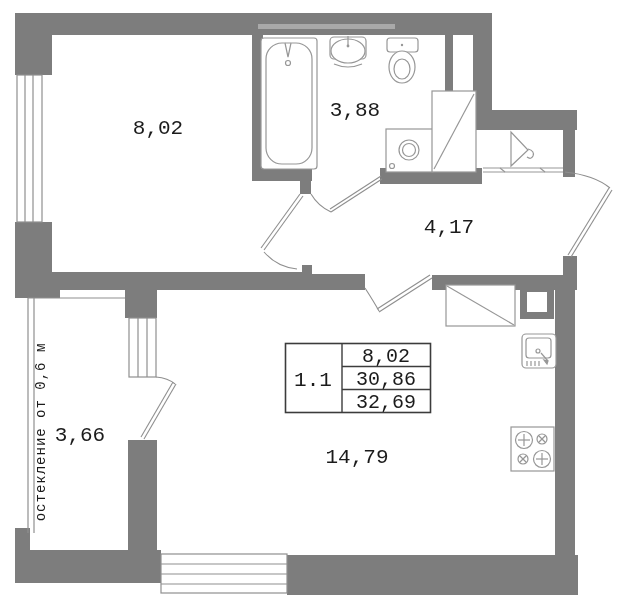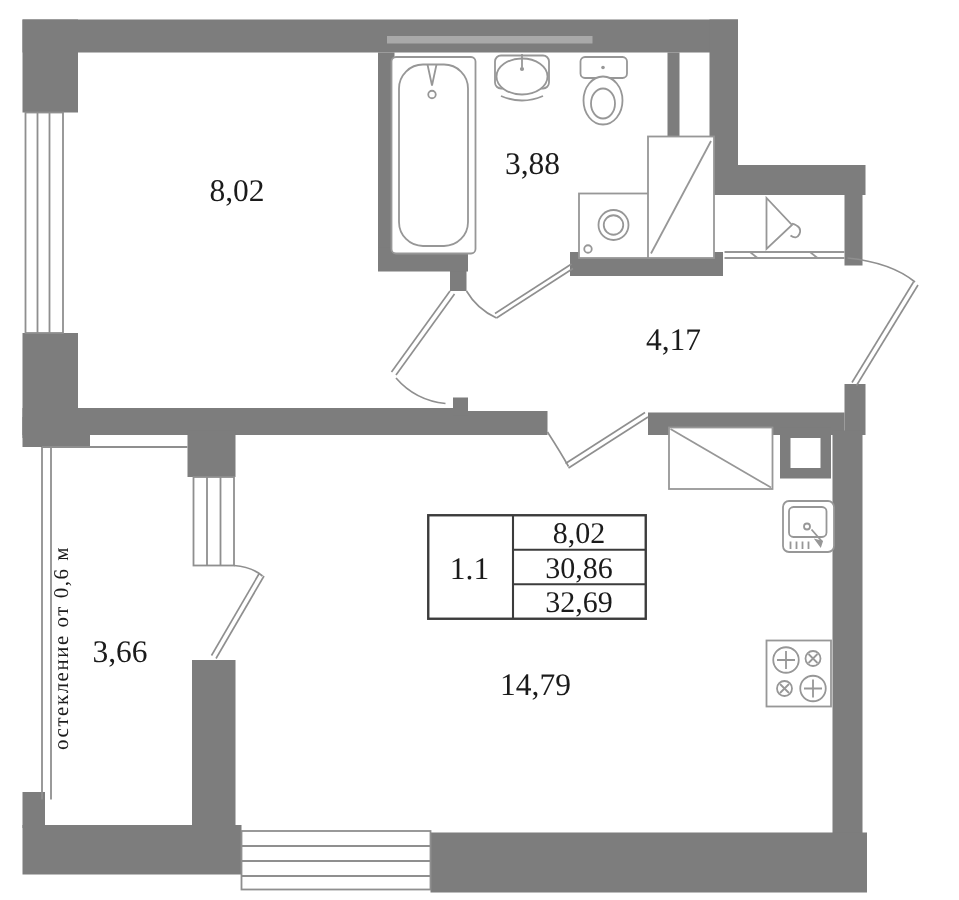--- a/index.html
+++ b/index.html
@@ -1,18 +1,18 @@
 <!DOCTYPE html>
 <html><head>
 <meta charset="utf-8">
 <style>
   html,body{margin:0;padding:0;background:#ffffff;}
   #plan-root{
     position:relative;width:639px;height:600px;background:#ffffff;overflow:hidden;
-    font-family:Liberation Serif, serif;
+    font-family:Liberation Mono, monospace;
   }
   svg{display:block;}
   text{fill:#1b1b1b;}
   .room-label{font-size:21px;}
   .table-num{font-size:20px;}
   .unit-num{font-size:21px;}
   .note-vert{font-size:14px;letter-spacing:1px;}
 </style>
 </head>
 <body>

